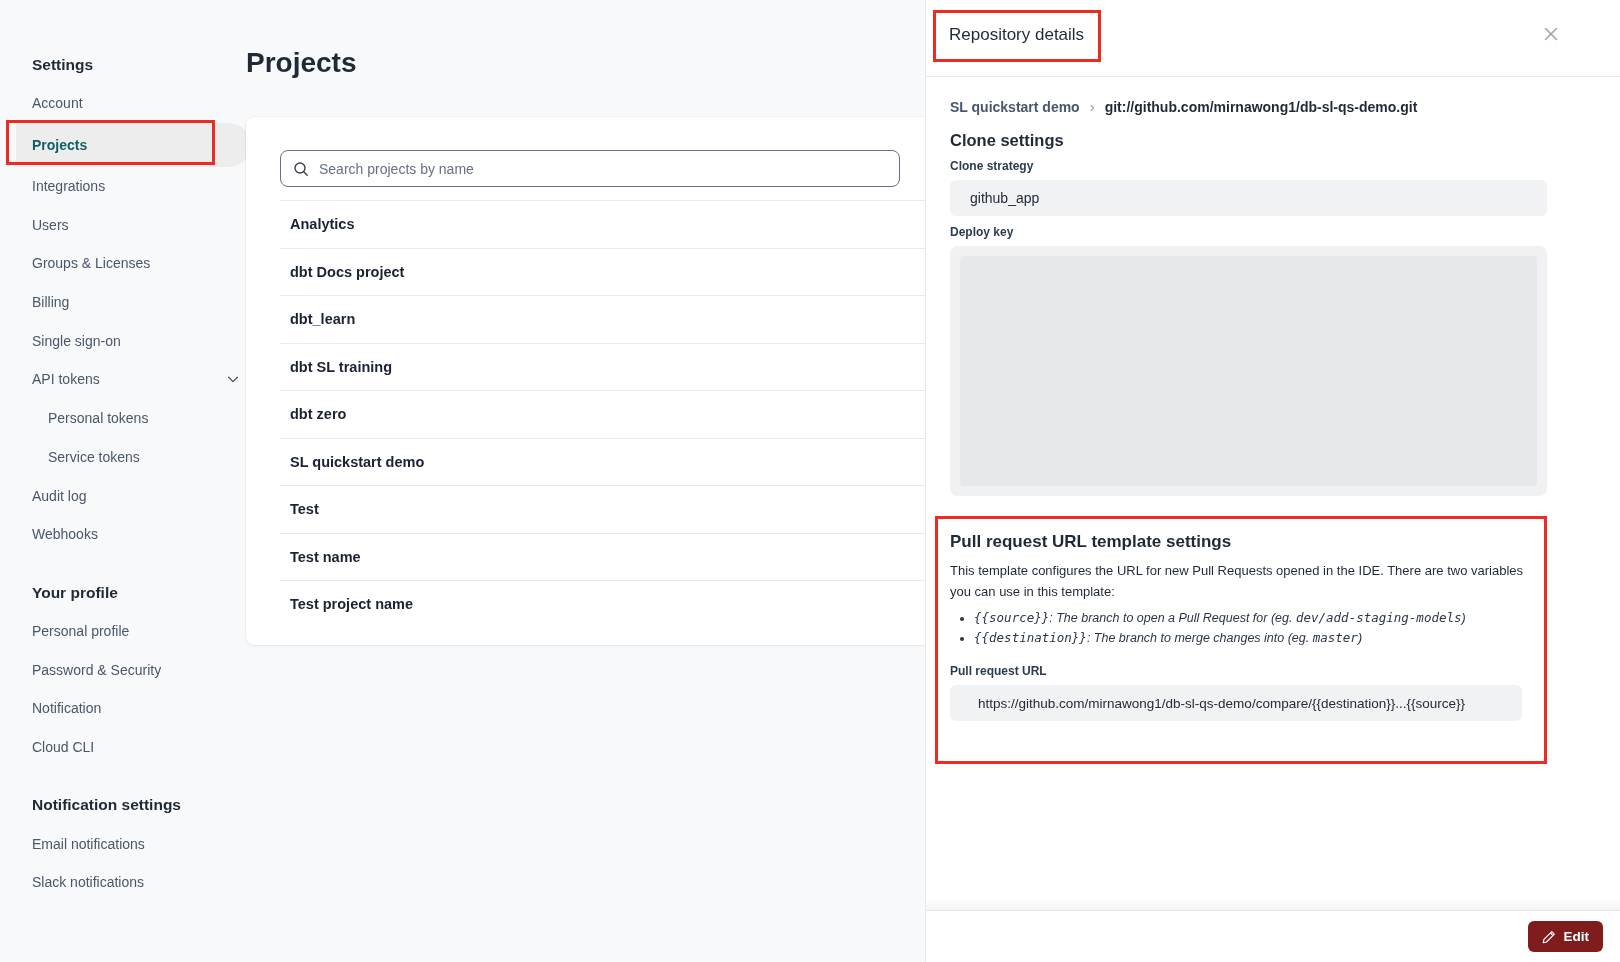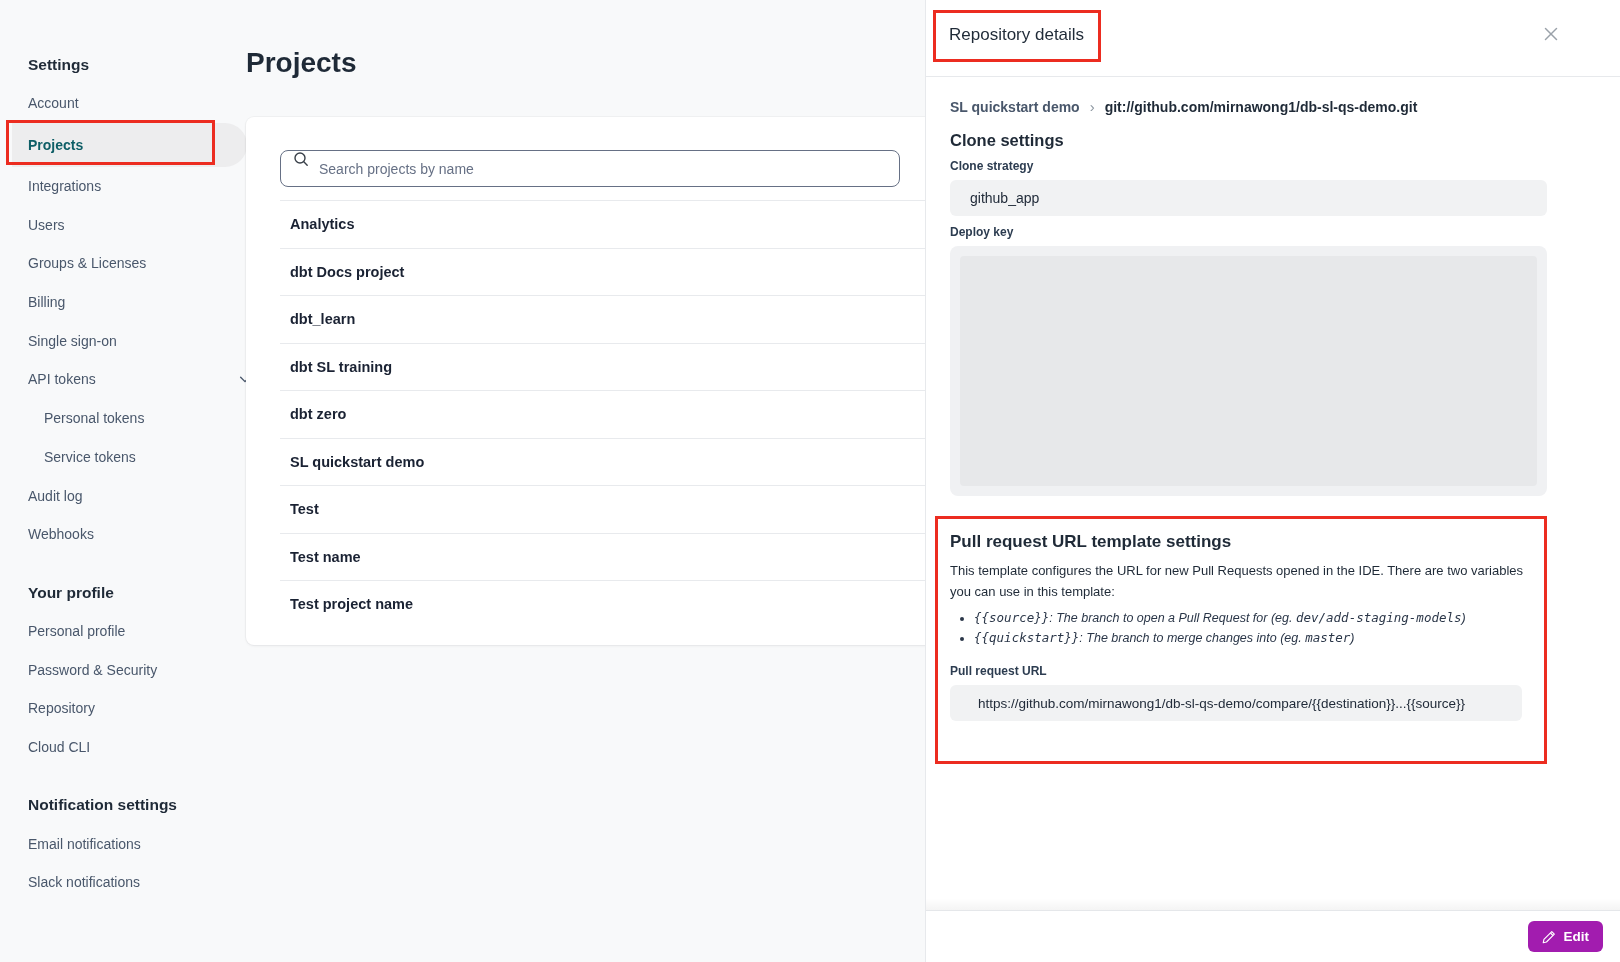--- a/index.html
+++ b/index.html
@@ -6,39 +6,39 @@
   html,body { width:1620px; height:962px; }
   body {
     font-family: "Liberation Sans", sans-serif;
     background:#f8f9fa;
     position:relative;
     overflow:hidden;
     color:#1f2a37;
   }
 
   
-  .sidebar { position:absolute; left:12px; top:0; width:284px; height:100%; padding-top:46px; }
+  .sidebar { position:absolute; left:0; top:0; width:284px; height:100%; padding-top:46px;padding-left:16px; }
   .sb-heading { height:38px; display:flex; align-items:center; padding-left:16px;
                 font-size:15.5px; font-weight:700; color:#1f2a37; }
   .sb-heading.gap { margin-top:20px; }
   .sb-item { height:38.7px; display:flex; align-items:center; padding-left:16px;
              font-size:14px; color:#49576b; cursor:pointer; }
   .sb-item.sub { padding-left:32px; }
   .sb-item.selected { height:44px; width:235px; background:#ededee;
                       border-radius:0 22px 22px 0; color:#0e5e66; font-weight:700; }
   .chev { margin-left:auto; margin-right:44px; display:flex; align-items:center; }
 
   
   .main { position:absolute; left:246px; top:0; right:0; height:100%; }
   .page-title { margin-top:44px; font-size:28px; line-height:38px; font-weight:700; color:#1f2a37; }
   .card { margin-top:35px; width:700px; height:528px; background:#fff; border-radius:8px;
           box-shadow:0 0 0 1px rgba(16,24,40,.03), 0 1px 3px rgba(16,24,40,.06);
           padding:33px 0 0 34px; }
   .search-wrap { width:620px; height:37px; border:1px solid #667085; border-radius:8px;
-                 display:flex; background:#fff; padding-left:12px; }
+                 display:flex; align-items:center; background:#fff; padding-left:12px; }
   .search-wrap input { border:none; outline:none; flex:1; padding-left:10px; font-size:14px;
                        font-family:inherit; color:#1f2a37; background:transparent; }
   .search-wrap input::placeholder { color:#667085; }
   .proj-list { margin-top:13px; width:666px; }
   .proj-row { height:47.5px; display:flex; align-items:center; padding-left:10px;
               border-top:1px solid #e8eaed; font-size:14.5px; font-weight:700; color:#1a2233; cursor:pointer; }
 
   
   .panel { position:absolute; left:925px; top:0; width:695px; height:962px; background:#fff;
            border-left:1px solid #e7e9ec; z-index:10; }
@@ -71,21 +71,21 @@
   .mono { font-family:"DejaVu Sans Mono", monospace; font-size:12.5px; }
   .pr-url-label { margin-top:16px; font-size:12px; font-weight:700; color:#2c3c50; }
   .pr-url-field { margin-top:7px; margin-right:14px; height:36px; background:#f1f2f3; border-radius:6px;
                   display:flex; align-items:center; padding-left:28px; font-size:13.5px; color:#222c3a; }
 
   .panel-footer { position:absolute; left:0; right:0; bottom:0; height:52px; background:#fff;
                   border-top:1px solid #e5e7ea; }
   .panel-footer::before { content:""; position:absolute; left:0; right:0; top:-13px; height:12px;
                   background:linear-gradient(to bottom, rgba(0,0,0,0), rgba(0,0,0,0.045)); }
   .edit-btn { position:absolute; right:17px; top:10px; height:31px; padding:0 14px;
-              background:#a21caf; color:#fff; border:none; border-radius:6px;
+              background:#7f1d1d; color:#fff; border:none; border-radius:6px;
               font-size:13.5px; font-weight:700; font-family:inherit;
               display:inline-flex; align-items:center; gap:8px; cursor:pointer; }
 
   
   .annotation-box { position:absolute; border:3px solid #ec2c20; z-index:60; pointer-events:none; }
   .ab-projects { left:6px; top:120px; width:209px; height:45px; }
 </style>
 </head>
 <body>
 
@@ -134,21 +134,21 @@
     </div>
 
   <div class="sb-heading gap">Your profile</div>
   <div class="sb-item">
       <span>Personal profile</span>
     </div>
   <div class="sb-item">
       <span>Password &amp; Security</span>
     </div>
   <div class="sb-item">
-      <span>Repository</span>
+      <span>Notification</span>
     </div>
   <div class="sb-item">
       <span>Cloud CLI</span>
     </div>
 
   <div class="sb-heading gap">Notification settings</div>
   <div class="sb-item">
       <span>Email notifications</span>
     </div>
   <div class="sb-item">
@@ -210,21 +210,21 @@
     <div class="field-label">Deploy key</div>
     <div class="deploy-outer">
       <div class="deploy-inner"></div>
     </div>
 
     <section class="pr-section">
       <h2 class="pr-heading">Pull request URL template settings</h2>
       <p class="pr-desc">This template configures the URL for new Pull Requests opened in the IDE. There are two variables you can use in this template:</p>
       <ul class="pr-bullets">
         <li><span class="mono">{{source}}</span><span>: The branch to open a Pull Request for (eg. </span><span class="mono">dev/add-staging-models</span><span>)</span></li>
-        <li><span class="mono">{{quickstart}}</span><span>: The branch to merge changes into (eg. </span><span class="mono">master</span><span>)</span></li>
+        <li><span class="mono">{{destination}}</span><span>: The branch to merge changes into (eg. </span><span class="mono">master</span><span>)</span></li>
       </ul>
       <div class="pr-url-label">Pull request URL</div>
       <div class="pr-url-field">https://github.com/mirnawong1/db-sl-qs-demo/compare/{{destination}}...{{source}}</div>
     </section>
   </div>
 
   <div class="panel-footer">
     <button class="edit-btn">
       <span style="line-height:0;">
         <svg width="14" height="14" viewBox="0 0 16 16">

